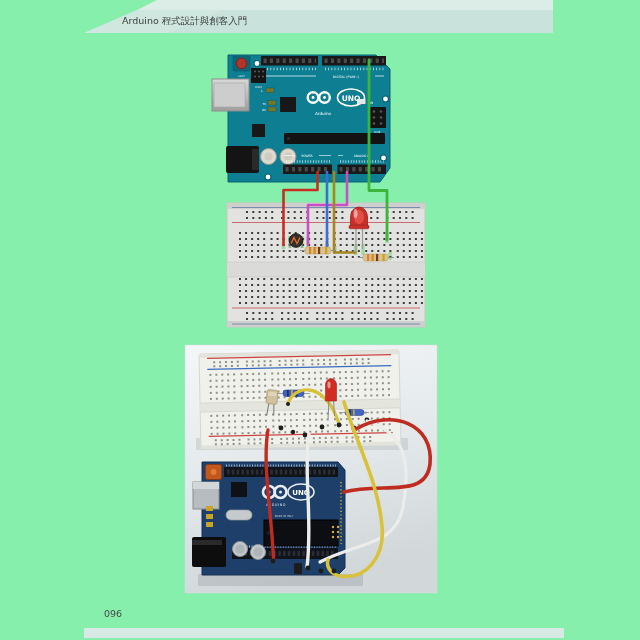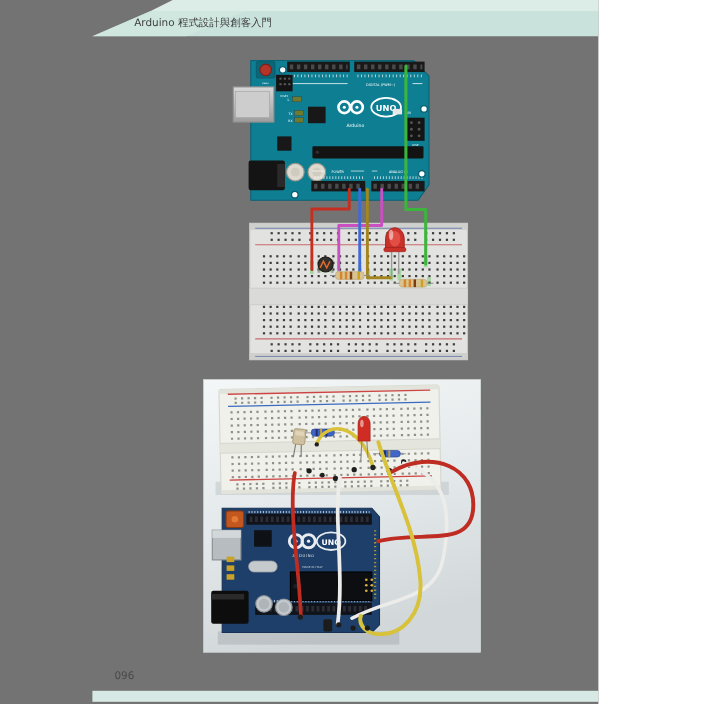--- a/index.html
+++ b/index.html
@@ -1,16 +1,16 @@
 <!DOCTYPE html>
 <html><head>
 <meta charset="utf-8">
 <style>
   html,body{margin:0;padding:0;background:#ffffff;}
-  .page{position:relative;width:544px;height:640px;background:#737373;overflow:hidden;
+  .page{position:relative;width:640px;height:640px;background:#86efac;overflow:hidden;
         font-family:"DejaVu Sans",sans-serif;}
   svg{display:block;position:absolute;left:0;top:0;}
   text{font-family:"DejaVu Sans",sans-serif;}
 </style>
 </head>
 <body>
 
 <div class="page">
 <svg width="640" height="640" viewBox="0 0 640 640">
   <defs>

